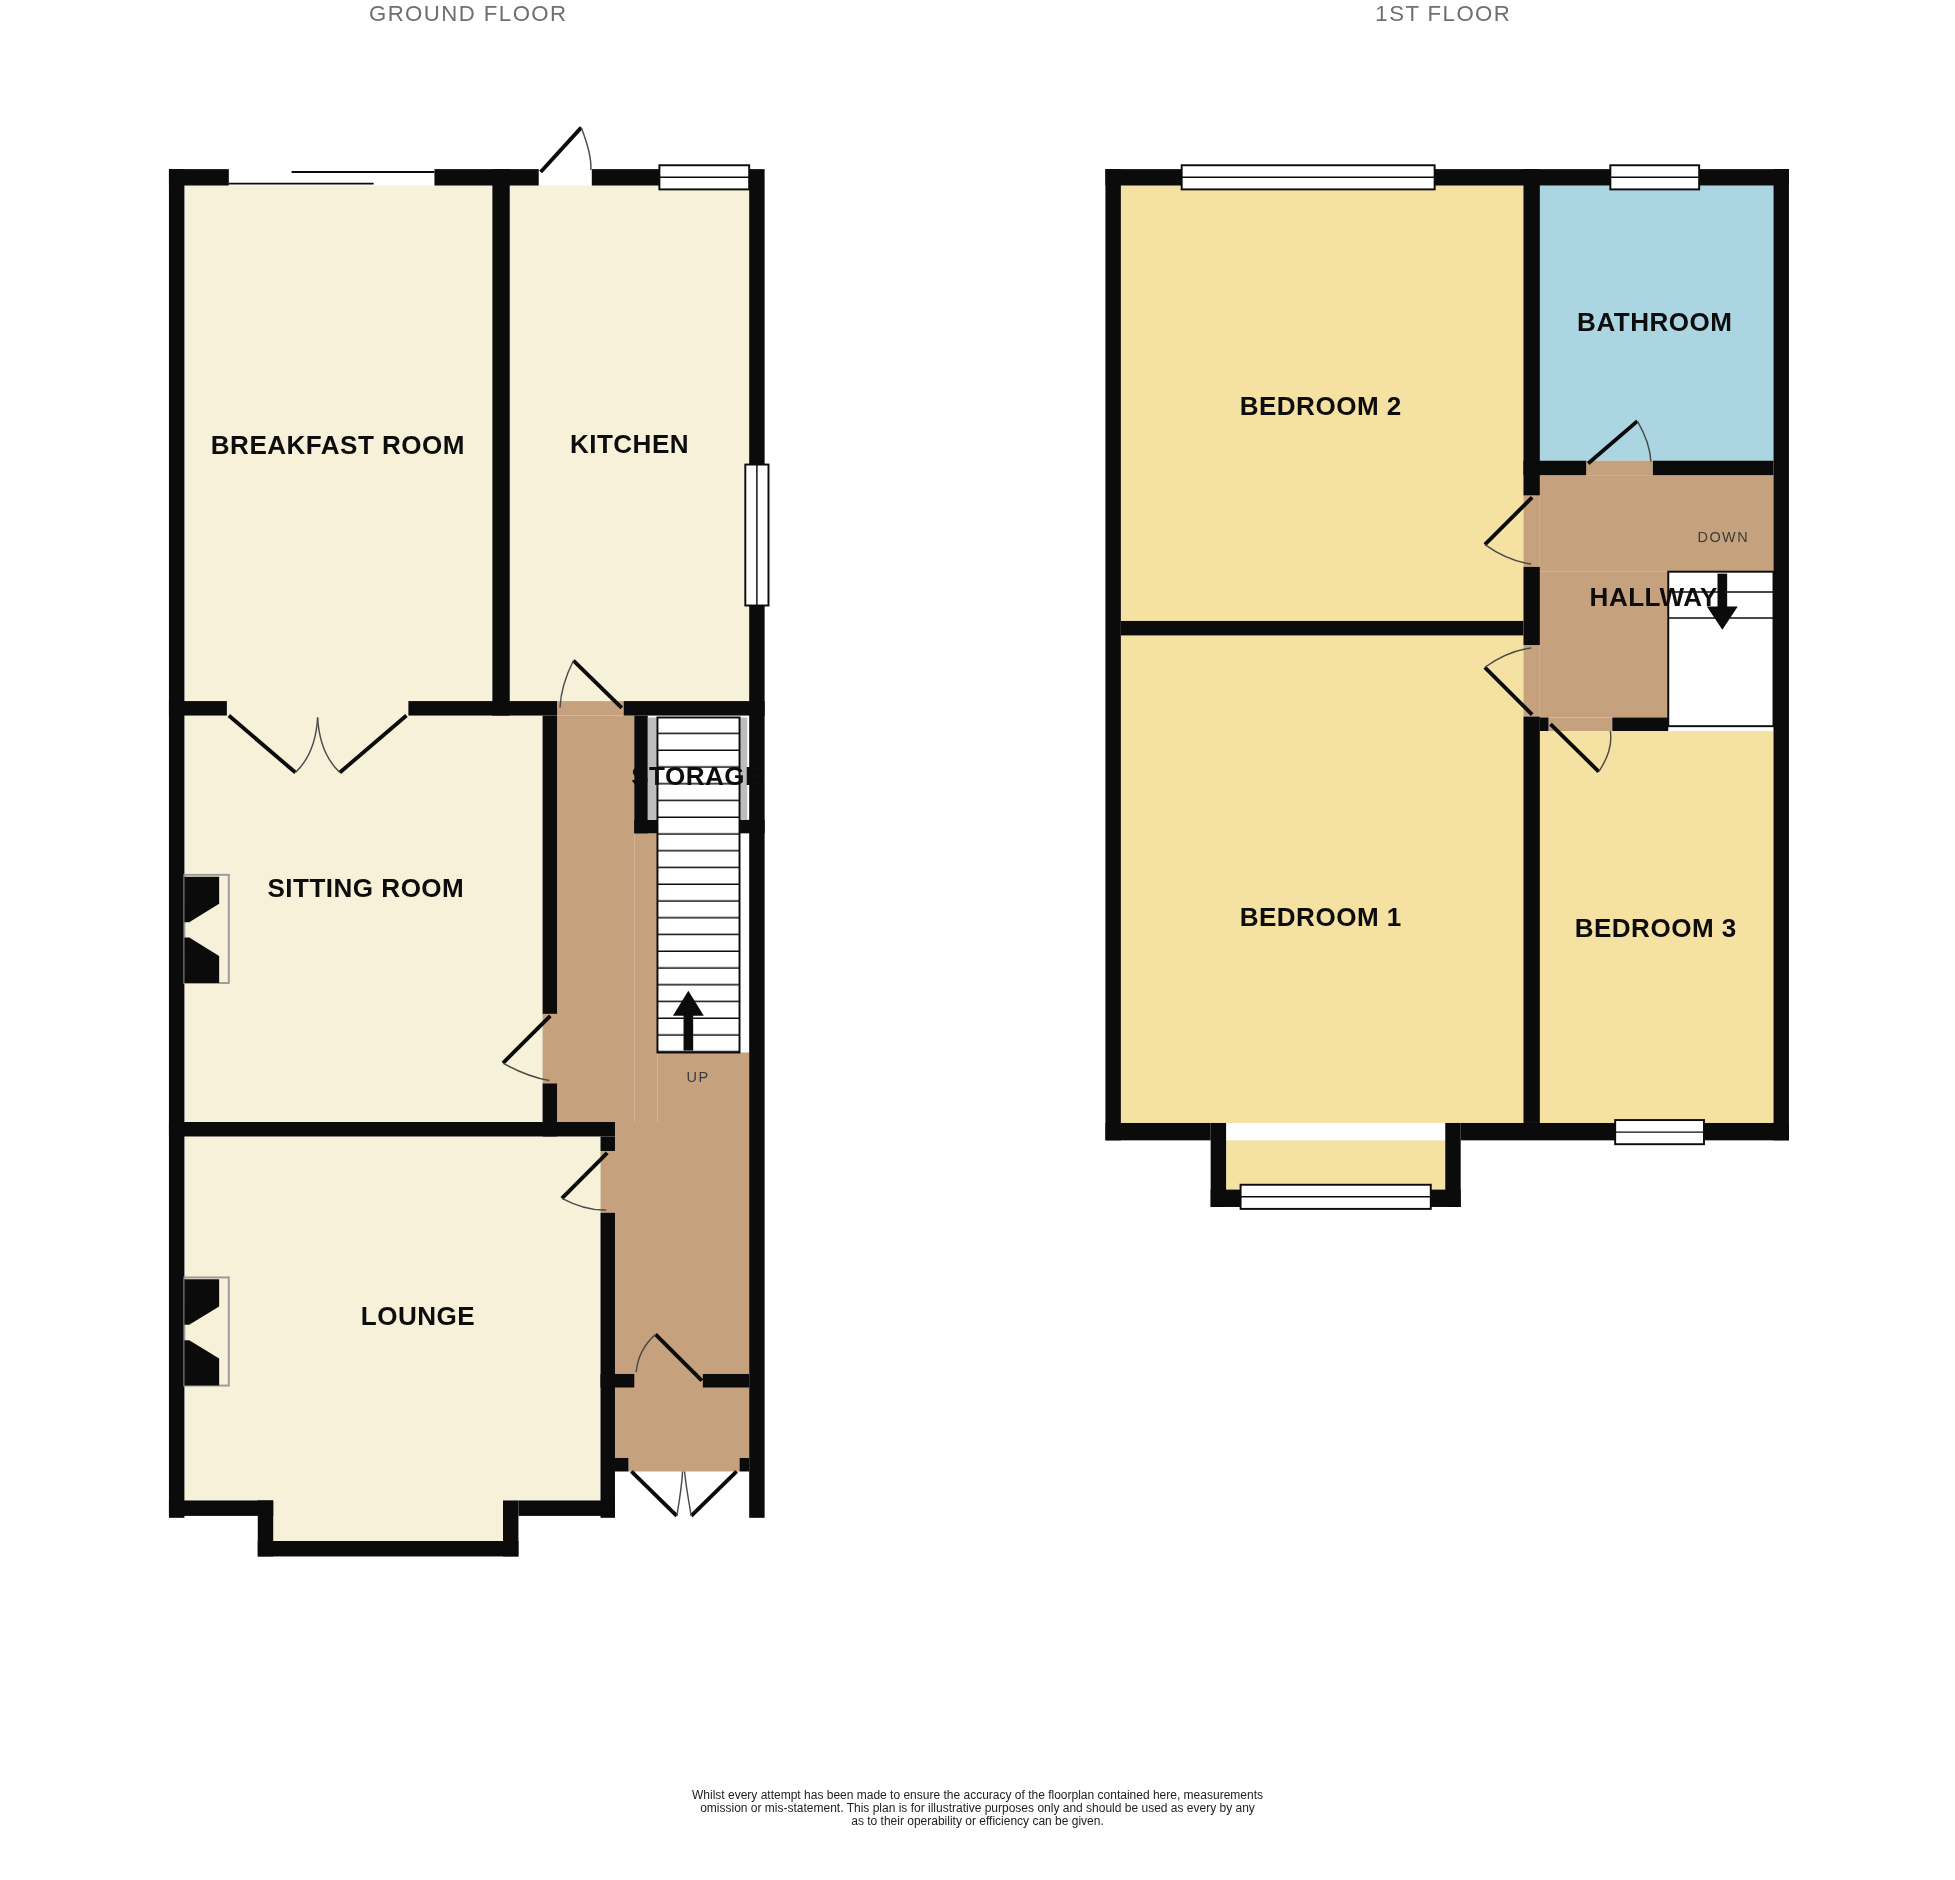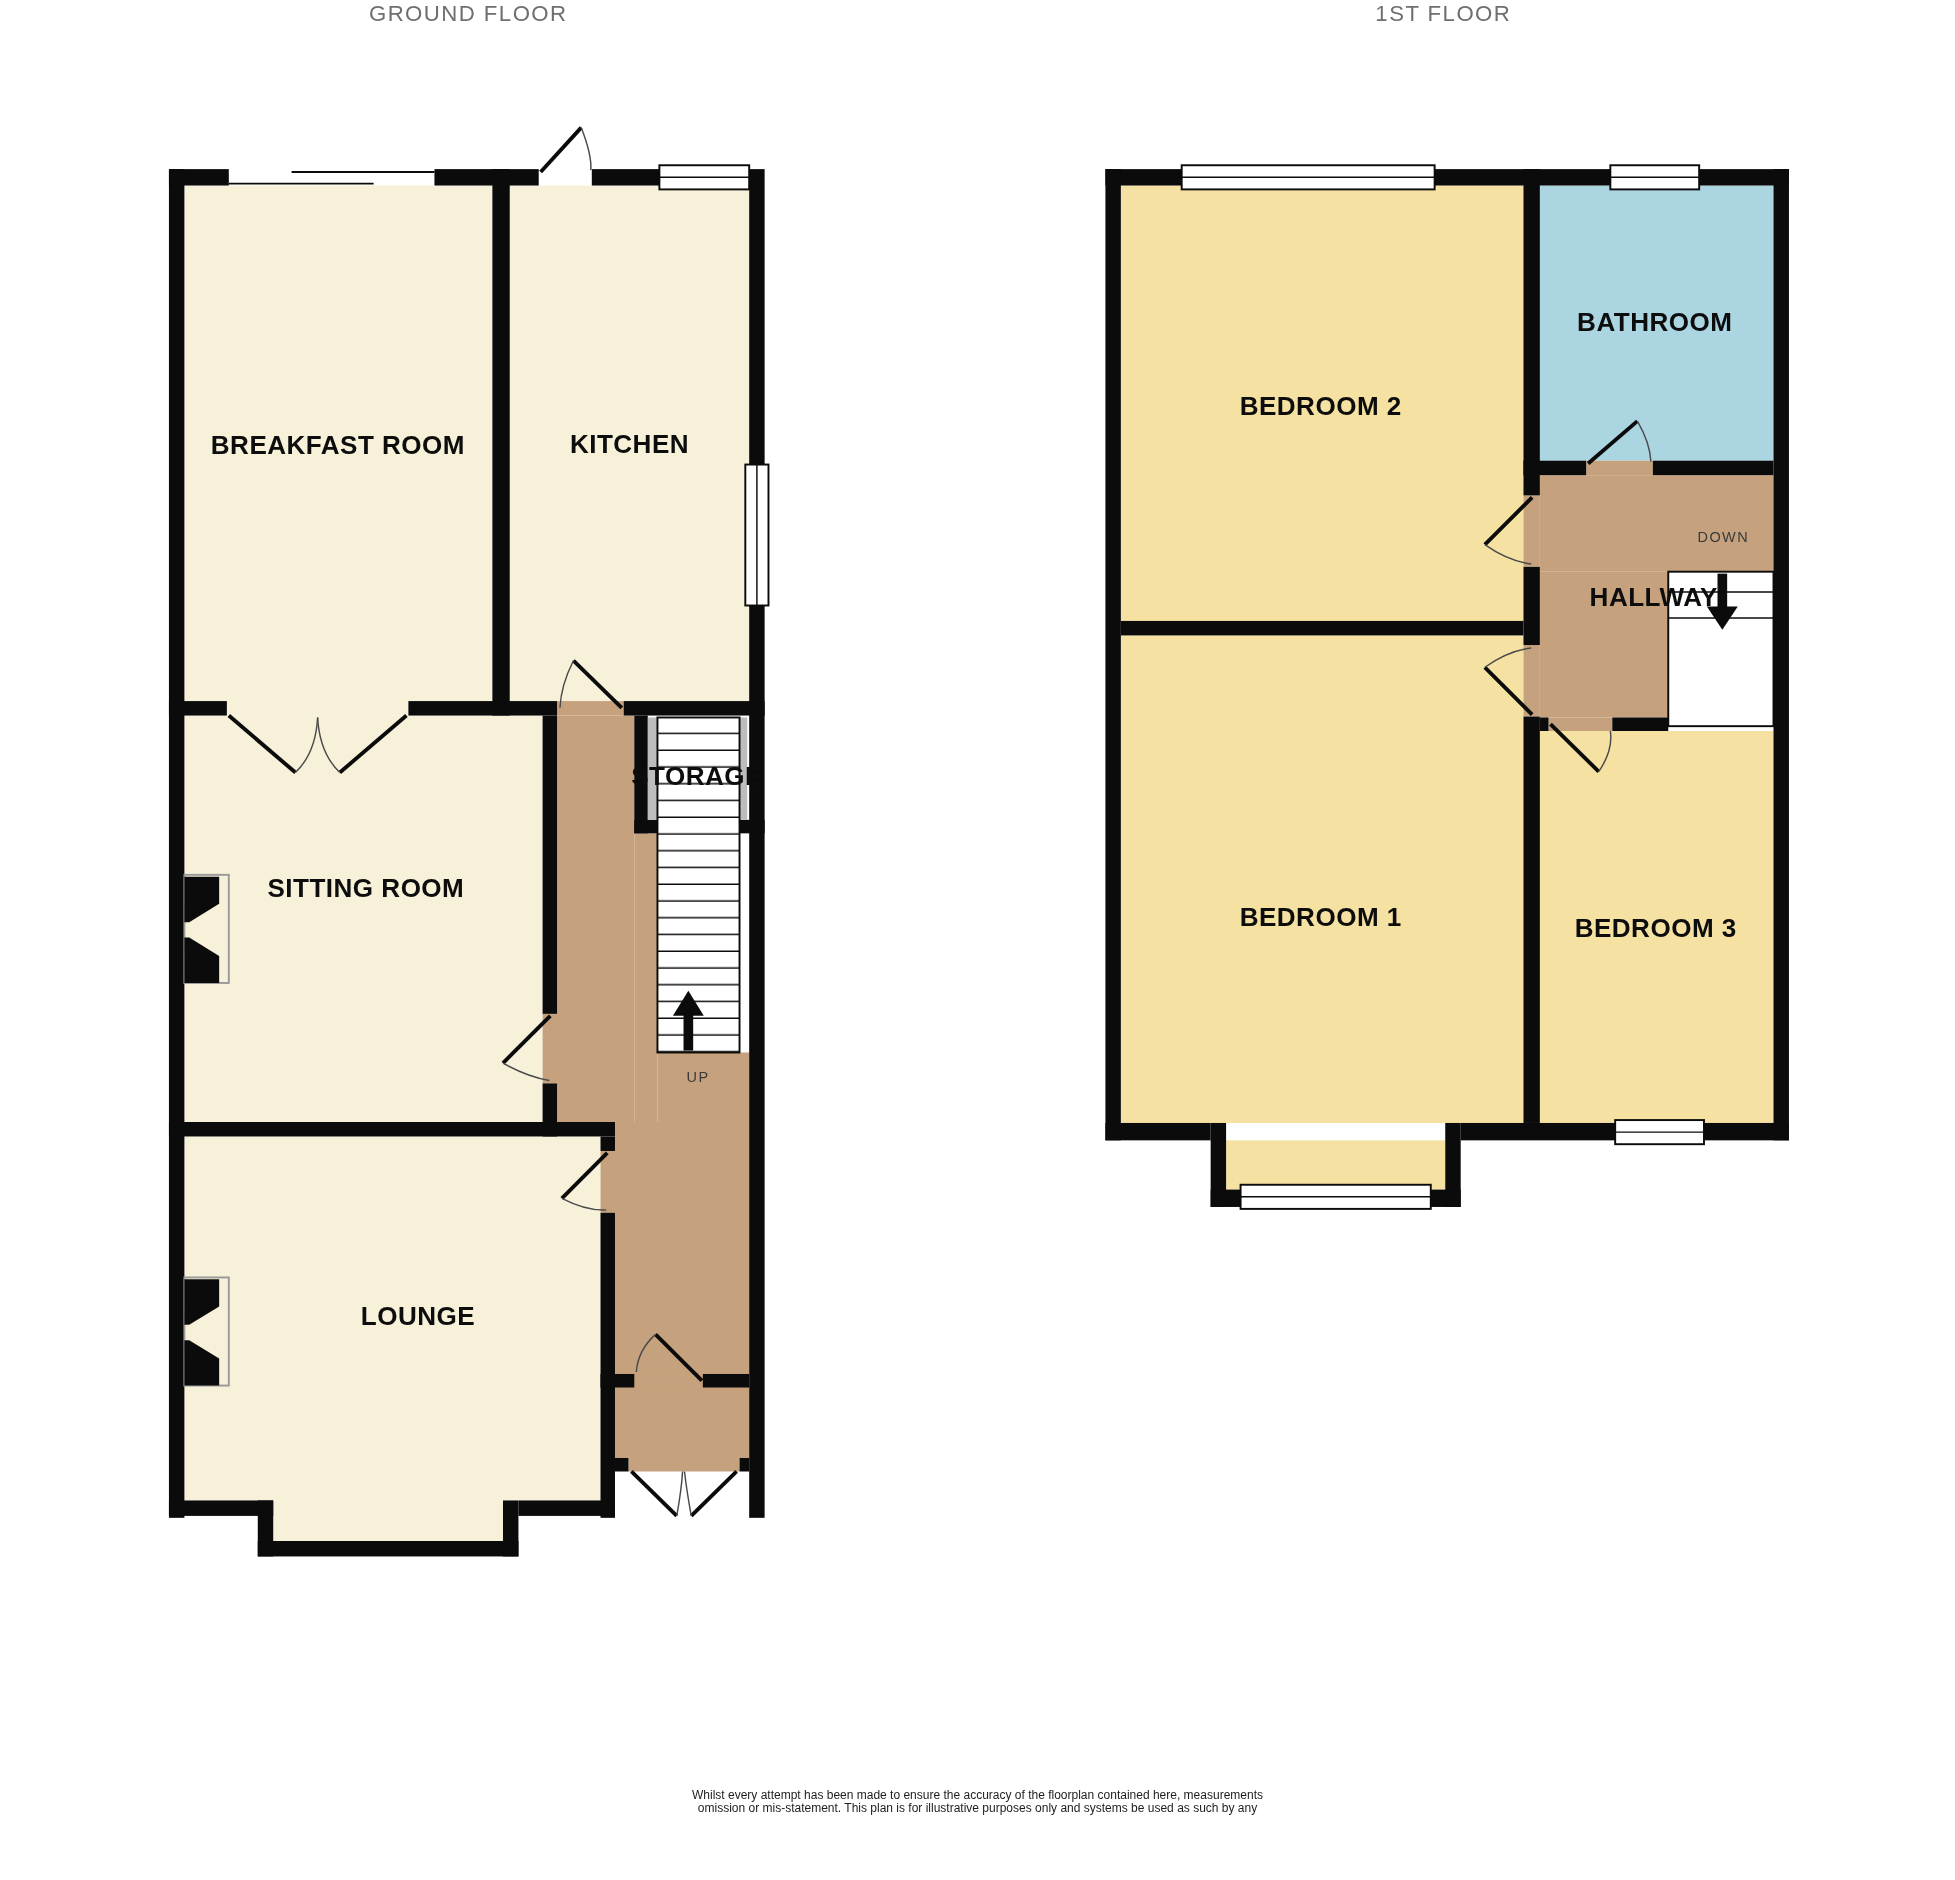--- a/index.html
+++ b/index.html
@@ -220,15 +220,16 @@
     <text class="room-label" x="1714" y="343">BATHROOM</text>
     <text class="room-label" x="1713" y="628">HALLWAY</text>
     <text class="room-label" x="1368" y="959">BEDROOM 1</text>
     <text class="room-label" x="1715" y="970">BEDROOM 3</text>
     <text class="small-label" x="1785" y="561">DOWN</text>
   </g>
 </svg>
 
 <div class="disclaimer">
   <div>Whilst every attempt has been made to ensure the accuracy of the floorplan contained here, measurements</div>
-  <div>omission or mis-statement. This plan is for illustrative purposes only and systems be used as such by any</div>
+  <div>omission or mis-statement. This plan is for illustrative purposes only and should be used as every by any</div>
+  <div>as to their operability or efficiency can be given.</div>
 </div>
 
 
 </body></html>

